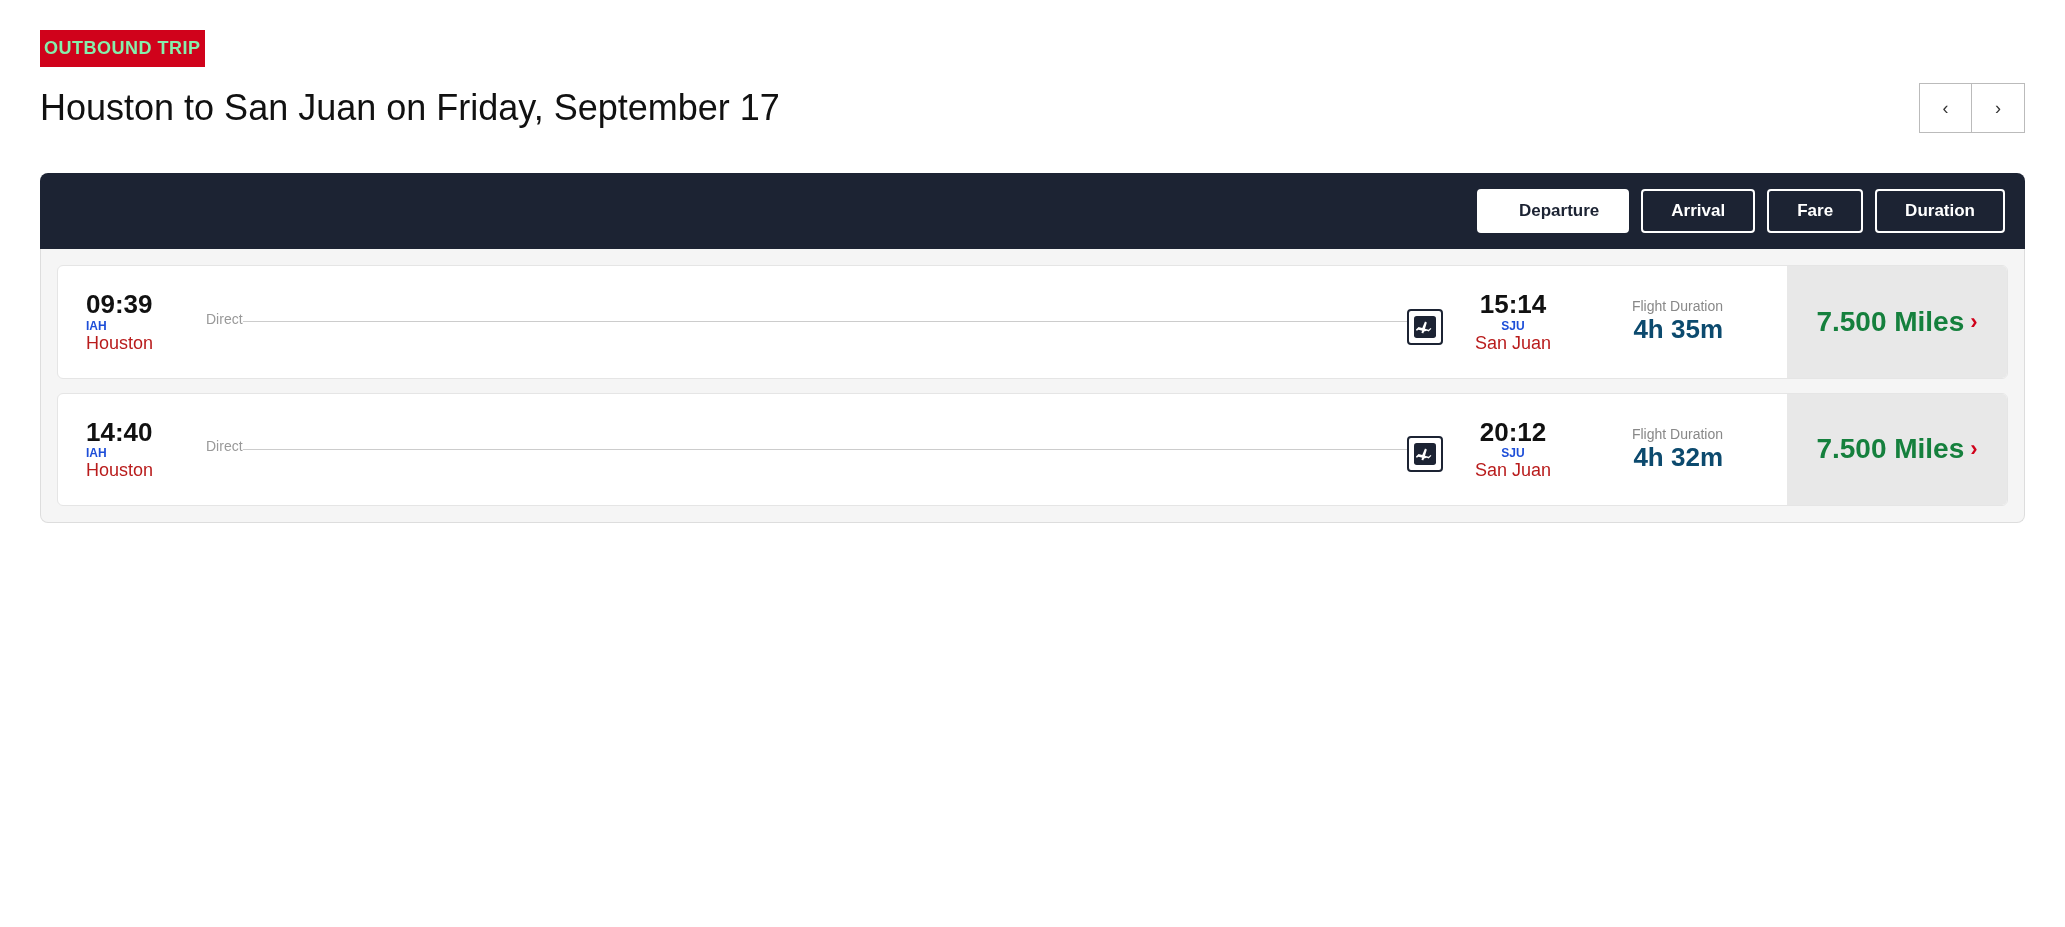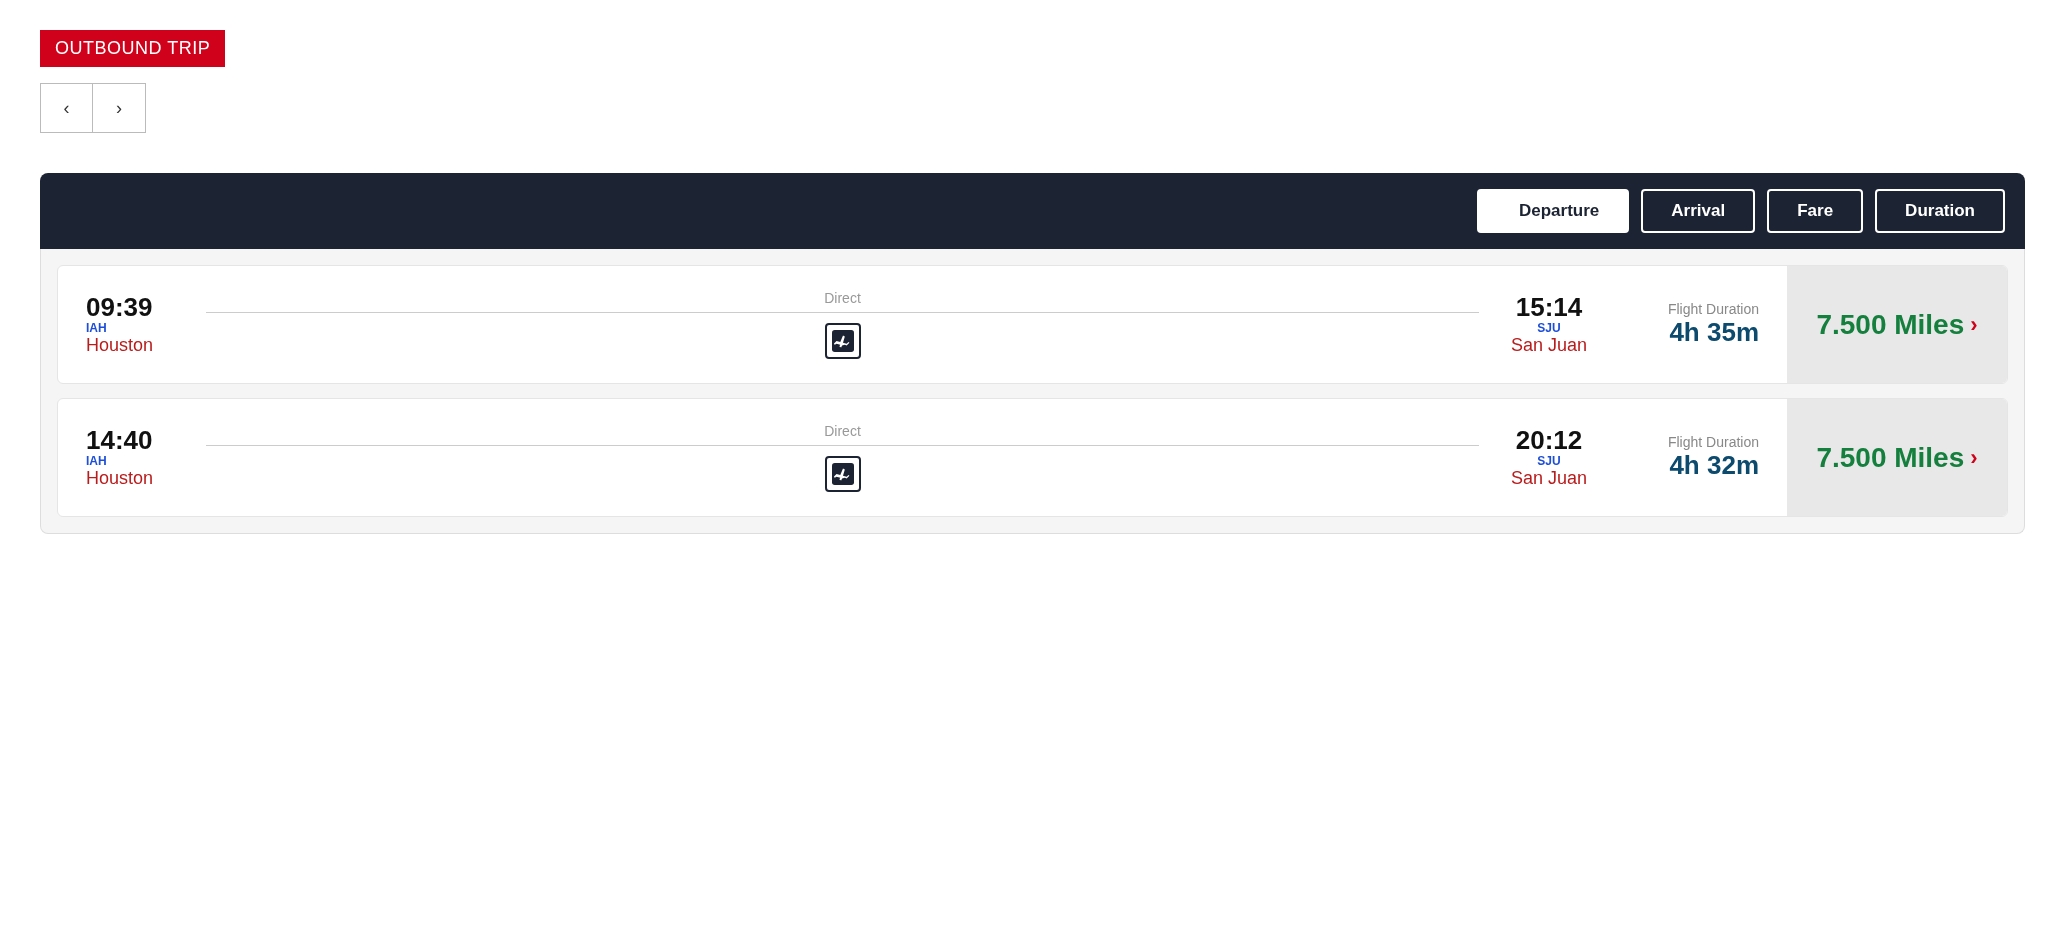--- a/index.html
+++ b/index.html
@@ -6,25 +6,25 @@
     body {
       font-family: -apple-system, BlinkMacSystemFont, 'Segoe UI', Arial, sans-serif;
       background: #fff;
       padding: 30px 40px;
       color: #1a1a2e;
     }
 
     .outbound-badge {
       display: inline-block;
       background: #d0021b;
-      color: #ffffff;
-      font-weight: 400;
+      color: #86efac;
+      font-weight: 700;
       font-size: 18px;
       letter-spacing: 0.5px;
-      padding: 8px 15px;
+      padding: 8px 4px;
       margin-bottom: 16px;
       text-transform: uppercase;
     }
 
     .trip-title-row {
       display: flex;
       align-items: center;
       justify-content: space-between;
       margin-bottom: 40px;
     }
@@ -99,20 +99,21 @@
       gap: 14px;
     }
 
     
     .flight-row {
       display: flex;
       background: #fff;
       border-radius: 6px;
       overflow: hidden;
       border: 1px solid #e5e5e5;
+      gap: 36px;
     }
 
     .flight-main {
       flex: 1;
       display: flex;
       align-items: center;
       padding: 24px 28px;
       gap: 0;
     }
 
@@ -136,21 +137,21 @@
 
     .city-name {
       font-size: 18px;
       color: #b91c1c;
     }
 
     
     .route-middle {
       flex: 1;
       display: flex;
-      flex-direction: column;
+      flex-direction: row;
       align-items: center;
       justify-content: center;
       padding: 0 20px;
       position: relative;
     }
 
     .direct-label {
       font-size: 14px;
       color: #999;
       margin-bottom: 6px;
@@ -231,20 +232,21 @@
 </head>
 <body>
 
 
 
 
 <div class="outbound-badge">OUTBOUND TRIP</div>
 
 
 <div class="trip-title-row">
+  <h1 class="trip-title">Houston to San Juan on Friday, September 17</h1>
   <div class="nav-buttons">
     <button class="nav-btn">‹</button>
     <button class="nav-btn">›</button>
   </div>
 </div>
 
 
 <div class="sort-bar">
 
 <button class="sort-btn active">Departure</button>

